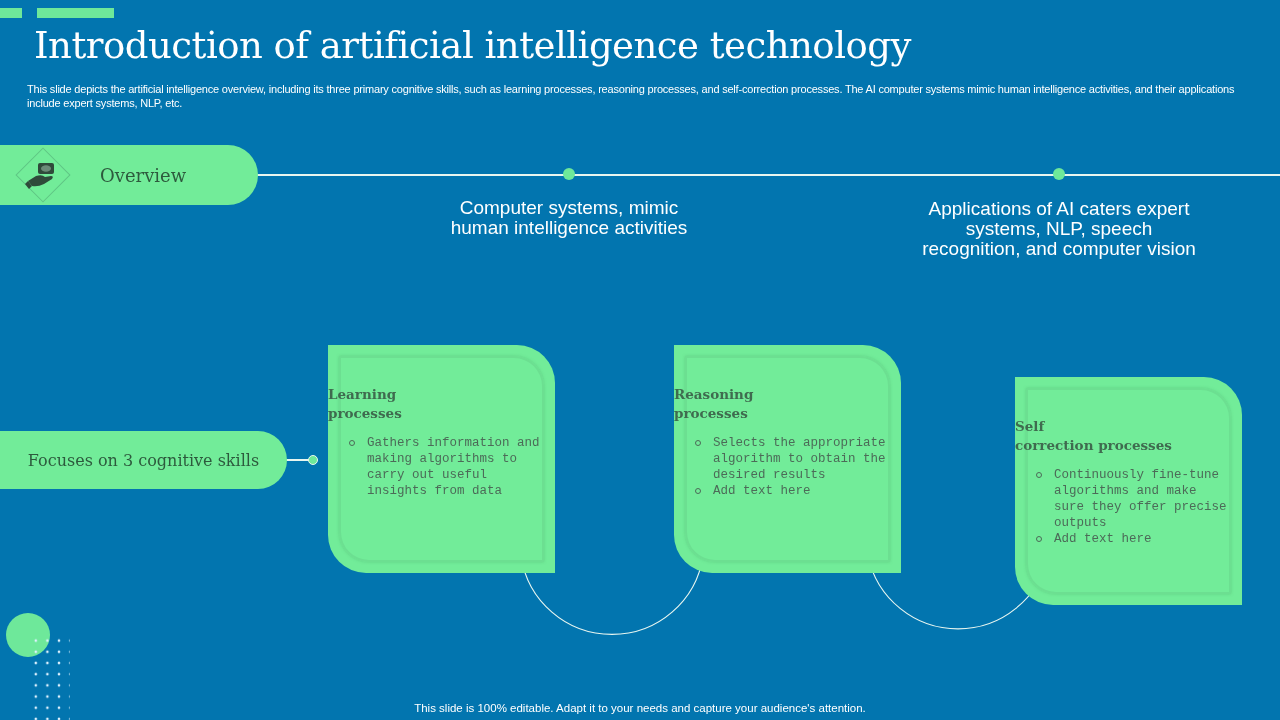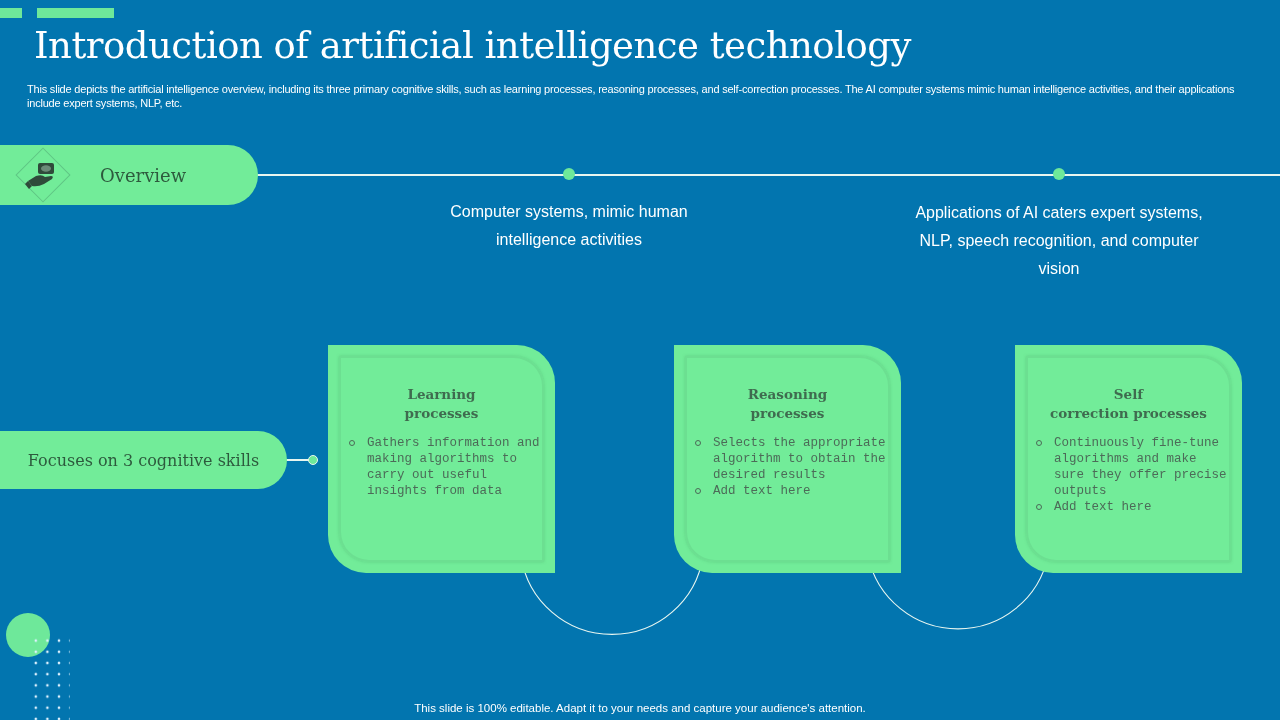--- a/index.html
+++ b/index.html
@@ -34,33 +34,33 @@
   .pill.overview .label { position: absolute; left: 100px; font-size: 18px; }
   .pill.skills { top: 431px; width: 287px; height: 58px; justify-content: center; }
   .pill.skills .label { font-size: 16px; padding-left: 0; }
   .diamond {
     position: absolute; left: 14px; top: 1px; width: 58px; height: 58px;
   }
   .hline { position: absolute; background: #e8f6f0; height: 1.5px; }
   .dot { position: absolute; width: 12px; height: 12px; border-radius: 50%; background: #6ee89a; }
   .dot.small { width: 10px; height: 10px; border: 1.5px solid #e8f6f0; }
   .point-text {
-    position: absolute; text-align: center; font-size: 16px; line-height: 28px; color: #fff;
+    position: absolute; text-align: center; font-size: 19px; line-height: 20px; color: #fff;
   }
   .card {
     position: absolute; top: 345px; width: 227px; height: 228px;
     background: #72ec99; border-radius: 0 38px 0 38px;
   }
   .card .inner {
     position: absolute; left: 11px; top: 11px; right: 11px; bottom: 11px;
     border-radius: 0 30px 0 30px;
     box-shadow: inset 0 0 0 2px #6cdf91, 0 0 3px rgba(80,180,110,0.5);
   }
   .card .ctitle {
-    position: absolute; left: 0; right: 0; top: 40px; text-align: center;
+    position: absolute; left: 0; right: 0; top: 40px; 
     font-family: "DejaVu Serif", serif; font-weight: bold; font-size: 13.5px; line-height: 19px;
     color: #3f6b4f;
   }
   .card ul { position: absolute; left: 20px; right: 14px; top: 90px; list-style: none; font-family: Liberation Mono, monospace; }
   .card li {
     position: relative; padding-left: 19px; font-size: 12.5px; line-height: 16px; color: #4c6b58;
   }
   .card li::before {
     content: ""; position: absolute; left: 1px; top: 5px; width: 4px; height: 4px;
     border: 1px solid #4c6b58; border-radius: 50%;
@@ -128,21 +128,21 @@
   <div class="ctitle">
     <div>Reasoning</div>
     <div>processes</div>
   </div>
   <ul>
     <li>Selects the appropriate algorithm to obtain the desired results</li>
     <li>Add text here</li>
   </ul>
 </div>
 
-<div class="card" style="left:1015px;">
+<div class="card" style="left:1015px;margin-top:32px;">
   <div class="inner"></div>
   <div class="ctitle">
     <div>Self</div>
     <div>correction processes</div>
   </div>
   <ul>
     <li>Continuously fine-tune algorithms and make sure they offer precise outputs</li>
     <li>Add text here</li>
   </ul>
 </div>

